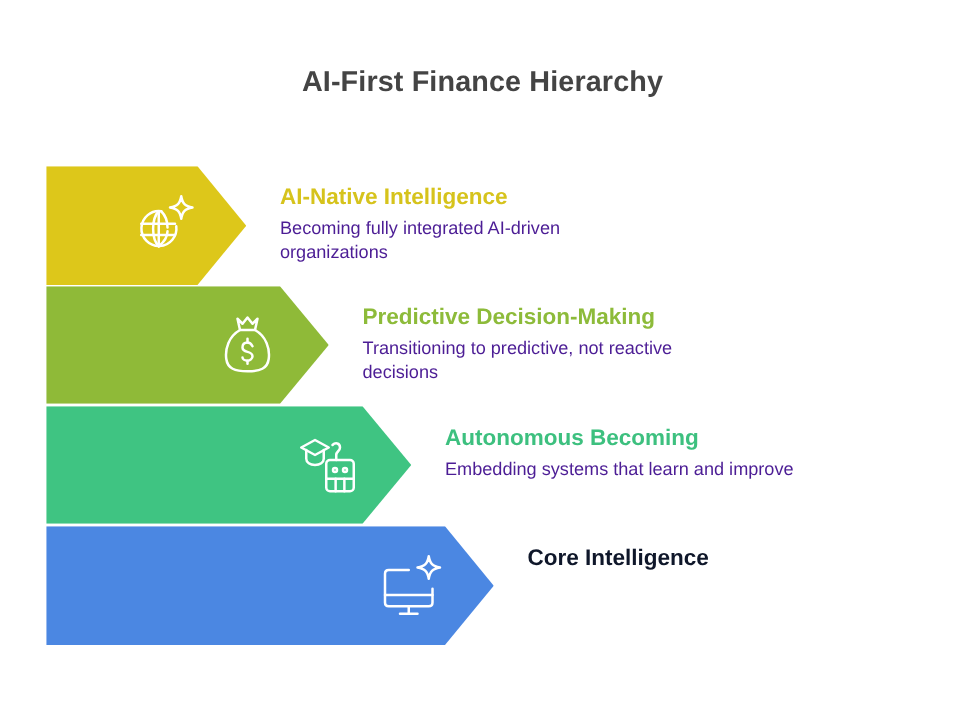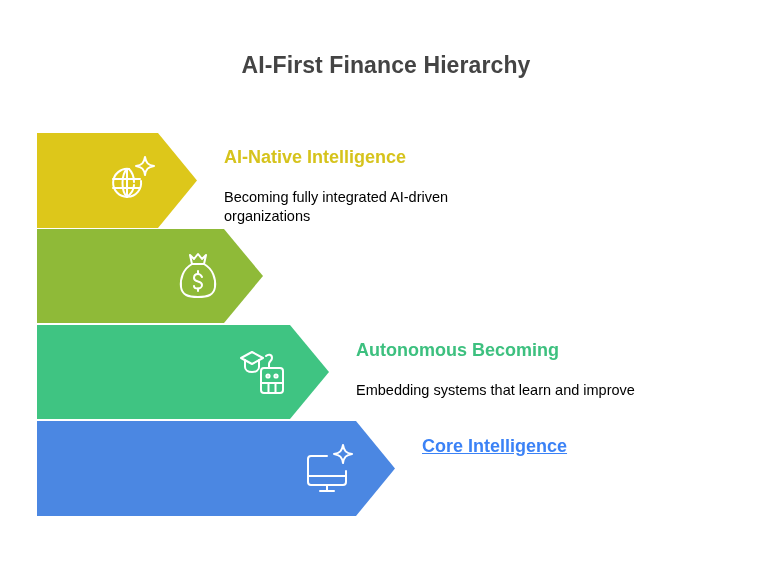--- a/index.html
+++ b/index.html
@@ -41,24 +41,24 @@
     .label {
       position: absolute;
     }
     .label .heading {
       font-size: 18px;
       font-weight: bold;
       line-height: 22px;
       white-space: nowrap;
     }
     .label .desc {
-      margin-top: 20px;
+      margin-top: 6px;
       font-size: 14.5px;
       line-height: 19px;
-      color: #000000;
+      color: #4c1d95;
     }
   </style>
 </head>
 <body>
 
 <div class="title">AI-First Finance Hierarchy</div>
 
 <div class="band" style="top:133px;width:160px;height:95px;">
   <svg class="shape" width="160" height="95" viewBox="0 0 160 95">
     <polygon points="0,0 121,0 160,47.5 121,95 0,95" fill="#DDC71A"></polygon>
@@ -85,20 +85,22 @@
   </svg>
   <svg class="icon" style="left:140px;top:22px;" width="42" height="50" viewBox="0 0 42 50" fill="none" stroke="#ffffff" stroke-width="2" stroke-linecap="round" stroke-linejoin="round">
     <path d="M13 4 L17 8 L21 3 L25 8 L29 4 L27 13 L15 13 Z"></path>
     <path d="M15 13 C6 18 3 28 4 36 C5 44 11 46 21 46 C31 46 37 44 38 36 C39 28 36 18 27 13"></path>
     <path d="M25 26 C24 24 22 23 21 23 C18 23 17 25 17 27 C17 29 19 30 21 30.5 C23 31 25 32 25 34 C25 36 23 37.5 21 37.5 C19 37.5 17 36.5 17 35"></path>
     <line x1="21" y1="20" x2="21" y2="23"></line>
     <line x1="21" y1="37.5" x2="21" y2="40"></line>
   </svg>
 </div>
 <div class="label" style="left:290px;top:242px;width:280px;">
+  <div class="heading" style="color:#8DBB3A;">Predictive Decision-Making</div>
+  <div class="desc">Transitioning to predictive, not reactive decisions</div>
 </div>
 
 <div class="band" style="top:325px;width:292px;height:94px;">
   <svg class="shape" width="292" height="94" viewBox="0 0 292 94">
     <polygon points="0,0 253,0 292,47 253,94 0,94" fill="#3FC482"></polygon>
   </svg>
   <svg class="icon" style="left:202px;top:22px;" width="56" height="50" viewBox="0 0 56 50" fill="none" stroke="#ffffff" stroke-width="2" stroke-linecap="round" stroke-linejoin="round">
     <path d="M2 11 L13 5 L24 11 L13 17 Z"></path>
     <path d="M6 13 L6 20 C6 23 9 25 13 25 C17 25 20 23 20 20 L20 13"></path>
     <path d="M27 9 C29 7 33 7 33 11 C33 14 30 14 30 17 L30 21"></path>
@@ -121,14 +123,14 @@
   </svg>
   <svg class="icon" style="left:268px;top:22px;" width="52" height="50" viewBox="0 0 52 50" fill="none" stroke="#ffffff" stroke-width="2" stroke-linecap="round" stroke-linejoin="round">
     <path d="M22 13 L6 13 C4 13 3 14 3 16 L3 39 C3 41 4 42 6 42 L38 42 C40 42 41 41 41 39 L41 28"></path>
     <line x1="3" y1="33" x2="41" y2="33"></line>
     <line x1="22" y1="42" x2="22" y2="48"></line>
     <line x1="15" y1="48" x2="29" y2="48"></line>
     <path d="M38 2 C39 8 41 10 47 11 C41 12 39 14 38 20 C37 14 35 12 29 11 C35 10 37 8 38 2 Z"></path>
   </svg>
 </div>
 <div class="label" style="left:422px;top:435px;width:320px;">
-  <div class="heading" style="color:#3b82f6;text-decoration:underline;">Core Intelligence</div>
+  <div class="heading" style="color:#0f172a;">Core Intelligence</div>
 </div>
 
 </body></html>

